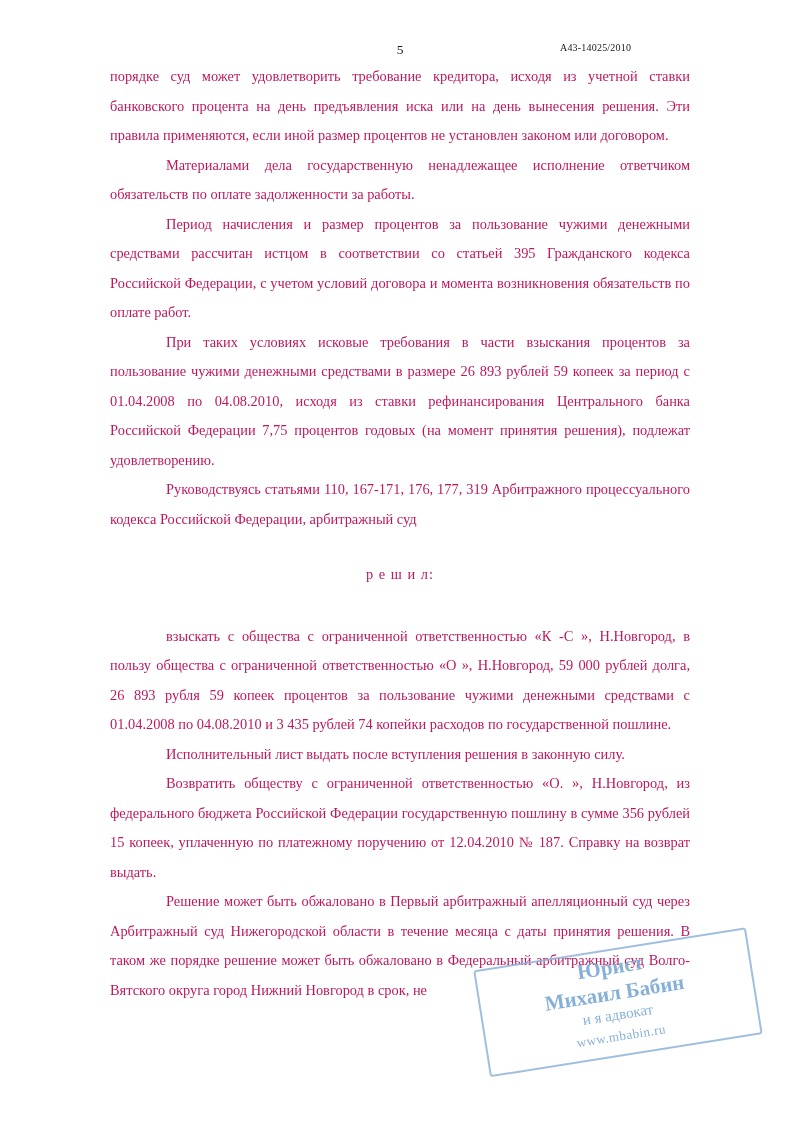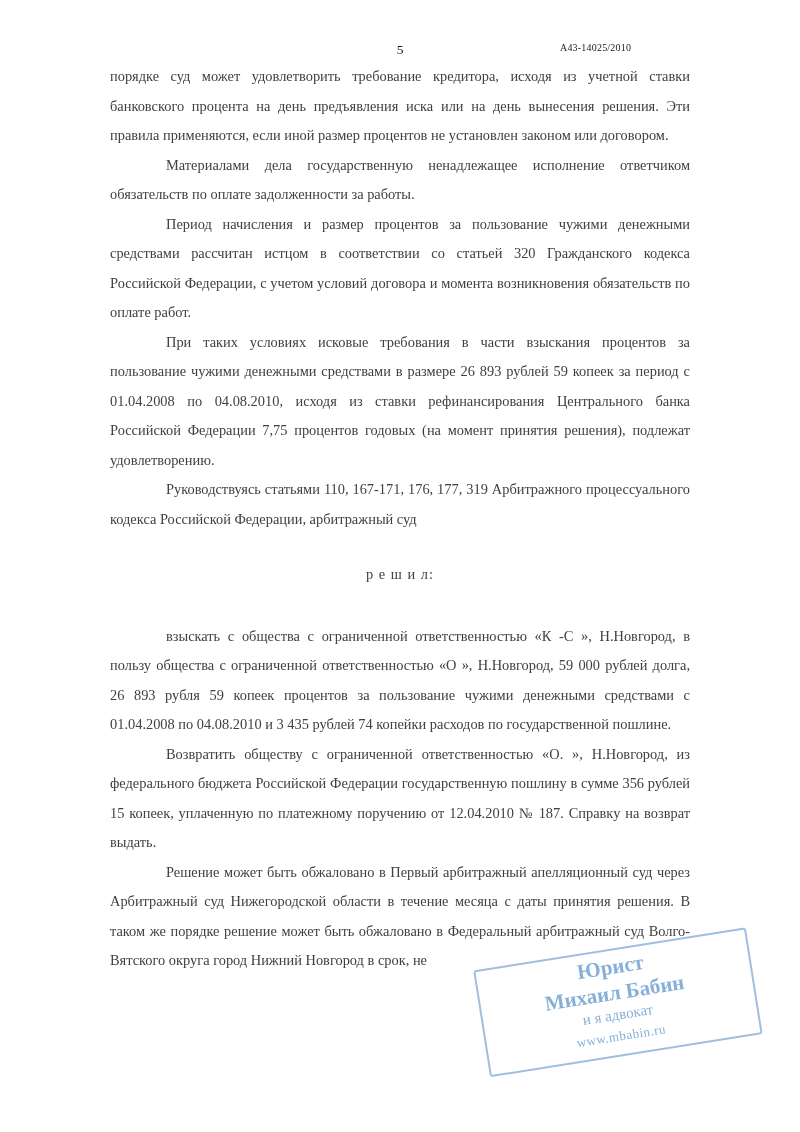--- a/index.html
+++ b/index.html
@@ -40,21 +40,21 @@
     font-size: 10px;
     letter-spacing: 0.2px;
   }
   .content {
     position: absolute;
     top: 62px;
     left: 110px;
     width: 580px;
     font-size: 14.4px;
     line-height: 29.5px;
-    color: #404040;
+    color: #be185d;
     text-align: justify;
     text-justify: inter-word;
   }
   .content p {
     margin: 0;
     text-align: justify;
     text-align-last: left;
   }
   .content p.indent {
     text-indent: 56px;
@@ -107,29 +107,30 @@
 <div class="page">
 
   <div class="header">
     <span class="page-number">5</span>
     <span class="case-number">А43-14025/2010</span>
   </div>
 
   <div class="content">
     <p>порядке суд может удовлетворить требование кредитора, исходя из учетной ставки банковского процента на день предъявления иска или на день вынесения решения. Эти правила применяются, если иной размер процентов не установлен законом или договором.</p>
     <p class="indent">Материалами дела государственную ненадлежащее исполнение ответчиком обязательств по оплате задолженности за работы.</p>
-    <p class="indent">Период начисления и размер процентов за пользование чужими денежными средствами рассчитан истцом в соответствии со статьей 320 Гражданского кодекса Российской Федерации, с учетом условий договора и момента возникновения обязательств по оплате работ.</p>
+    <p class="indent">Период начисления и размер процентов за пользование чужими денежными средствами рассчитан истцом в соответствии со статьей 395 Гражданского кодекса Российской Федерации, с учетом условий договора и момента возникновения обязательств по оплате работ.</p>
     <p class="indent">При таких условиях исковые требования в части взыскания процентов за пользование чужими денежными средствами в размере 26 893 рублей 59 копеек за период с 01.04.2008 по 04.08.2010, исходя из ставки рефинансирования Центрального банка Российской Федерации 7,75 процентов годовых (на момент принятия решения), подлежат удовлетворению.</p>
     <p class="indent">Руководствуясь статьями 110, 167-171, 176, 177, 319 Арбитражного процессуального кодекса Российской Федерации, арбитражный суд</p>
 
     <div class="gap-block"></div>
     <p class="center">р е ш и л:</p>
     <div class="gap-block-lg"></div>
 
     <p class="indent">взыскать с общества с ограниченной ответственностью «К            -С        », Н.Новгород, в пользу общества с ограниченной ответственностью «О           », Н.Новгород,  59 000 рублей долга, 26 893 рубля 59 копеек процентов за пользование чужими денежными средствами с 01.04.2008 по 04.08.2010 и 3 435 рублей 74 копейки расходов по государственной пошлине.</p>
+    <p class="indent">Исполнительный лист выдать после вступления решения в законную силу.</p>
     <p class="indent">Возвратить обществу с ограниченной ответственностью «О.        », Н.Новгород, из федерального бюджета Российской Федерации государственную пошлину в сумме 356 рублей 15 копеек, уплаченную по платежному поручению от 12.04.2010 № 187. Справку на возврат выдать.</p>
     <p class="indent">Решение может быть обжаловано в Первый арбитражный апелляционный суд через Арбитражный суд Нижегородской области в течение месяца с даты принятия решения. В таком же порядке решение может быть обжаловано в Федеральный арбитражный суд Волго-Вятского округа город Нижний Новгород в срок, не</p>
   </div>
 
   <div class="watermark">
     <div class="wm-border"></div>
     <div class="wm-text wm-line1">Юрист</div>
     <div class="wm-text wm-line2">Михаил Бабин</div>
     <div class="wm-text wm-line3">и я адвокат</div>
     <div class="wm-text wm-line4">www.mbabin.ru</div>

